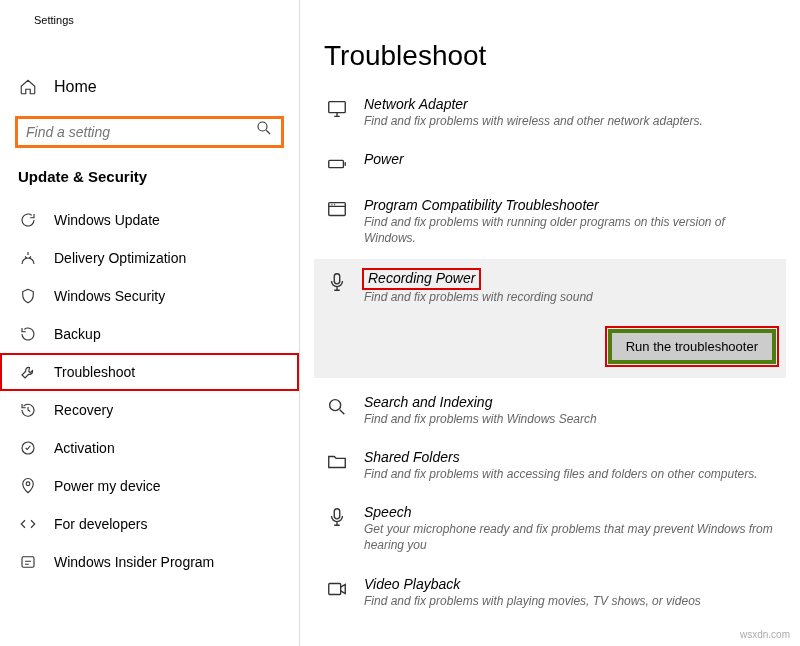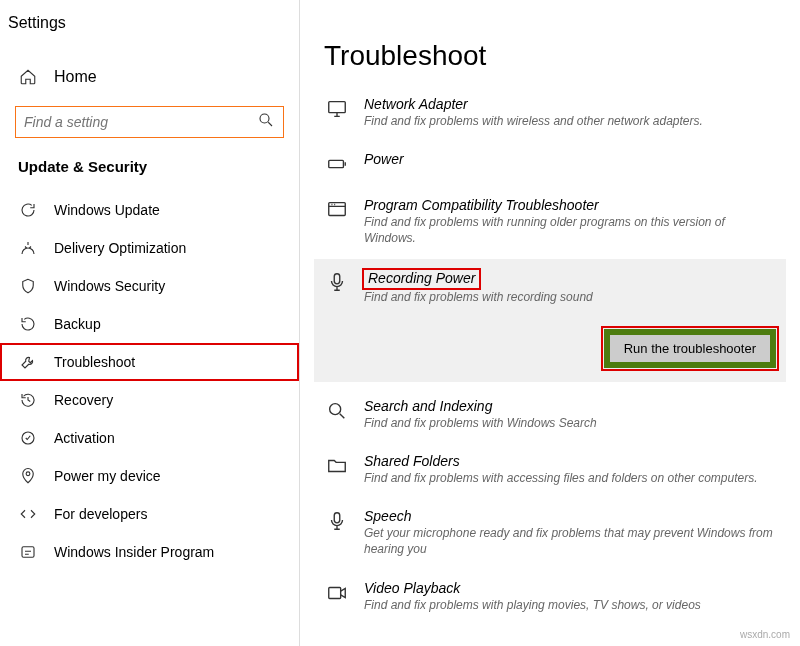--- a/index.html
+++ b/index.html
@@ -1,40 +1,40 @@
 <!DOCTYPE html>
 <html><head>
 <meta charset="utf-8">
 <style>
 * { margin: 0; padding: 0; box-sizing: border-box; font-family: "Segoe UI", Arial, sans-serif; }
 body { width: 800px; height: 646px; background: #fff; color: #000; overflow: hidden; position: relative; }
 .window { display: flex; width: 100%; height: 100%; }
 .sidebar { width: 300px; border-right: 1px solid #ddd; padding: 8px 0 0 0; }
-.app-title { font-size: 16px; padding: 6px 8px; margin-bottom: 22px; }
+.app-title { font-size: 11px; padding: 6px 34px; margin-bottom: 38px; }
 .home-row { display: flex; align-items: center; padding: 8px 18px; margin-bottom: 12px; cursor: pointer; }
 .home-row .ic { width: 20px; display: inline-flex; justify-content: center; margin-right: 16px; }
-.search-box { margin: 0 15px 20px 15px; border: 1px solid #f97316; background: #fff; display: flex; align-items: center; height: 32px; padding: 0 8px; }
+.search-box { margin: 0 15px 20px 15px; border: 3px solid #f97316; background: #fff; display: flex; height: 32px; padding: 0 8px; }
 .search-box input { border: none; outline: none; font-size: 14px; flex: 1; font-style: italic; color: #666; background: transparent; }
 .search-box .ic { color: #555; }
 .section-title { font-weight: 600; font-size: 15px; padding: 0 18px 16px 18px; }
 .nav-item { display: flex; align-items: center; padding: 10px 18px; cursor: pointer; font-size: 14px; }
 .nav-item .ic { width: 20px; display: inline-flex; justify-content: center; margin-right: 16px; }
 .nav-item.highlighted { outline: 2px solid #d00; outline-offset: -2px; }
 .main { flex: 1; padding: 40px 24px 0 24px; overflow: hidden; }
 .page-title { font-size: 28px; font-weight: 300; margin-bottom: 18px; }
 .ts-item { display: flex; align-items: flex-start; padding: 6px 0; font-style: italic; }
 .ts-item .ts-ic { width: 26px; display: inline-flex; justify-content: center; padding-top: 2px; margin-right: 14px; flex-shrink: 0; }
 .ts-text { flex: 1; }
 .ts-title { font-size: 14px; color: #000; }
 .ts-desc { font-size: 12px; color: #666; margin-top: 1px; line-height: 1.35; }
 .ts-selected { background: #f0f0f0; padding: 10px 10px 14px 10px; margin: 6px -10px 10px -10px; }
 .ts-selected .ts-item { padding: 0; align-items: flex-start; }
 .ts-selected .ts-title { outline: 2px solid #d00; display: inline-block; padding: 0 4px 2px 4px; }
 .run-btn-row { display: flex; justify-content: flex-end; margin-top: 24px; }
-.run-btn { background: #ccc; border: 6px solid #4d7c0f; padding: 6px 14px; font-size: 13px; cursor: pointer; outline: 2px solid #d00; outline-offset: 1px; }
+.run-btn { background: #ccc; border: 4px solid #4d7c0f; padding: 6px 14px; font-size: 13px; cursor: pointer; outline: 2px solid #d00; outline-offset: 1px; }
 .gap { height: 10px; }
 .watermark { position: absolute; bottom: 6px; right: 10px; font-size: 10px; color: #aaa; }
 svg { width: 18px; height: 18px; stroke: #333; stroke-width: 1.5; fill: none; }
 .ts-ic svg { width: 22px; height: 22px; }
 </style>
 </head>
 <body>
 
 <div class="window">
   <div class="sidebar">

